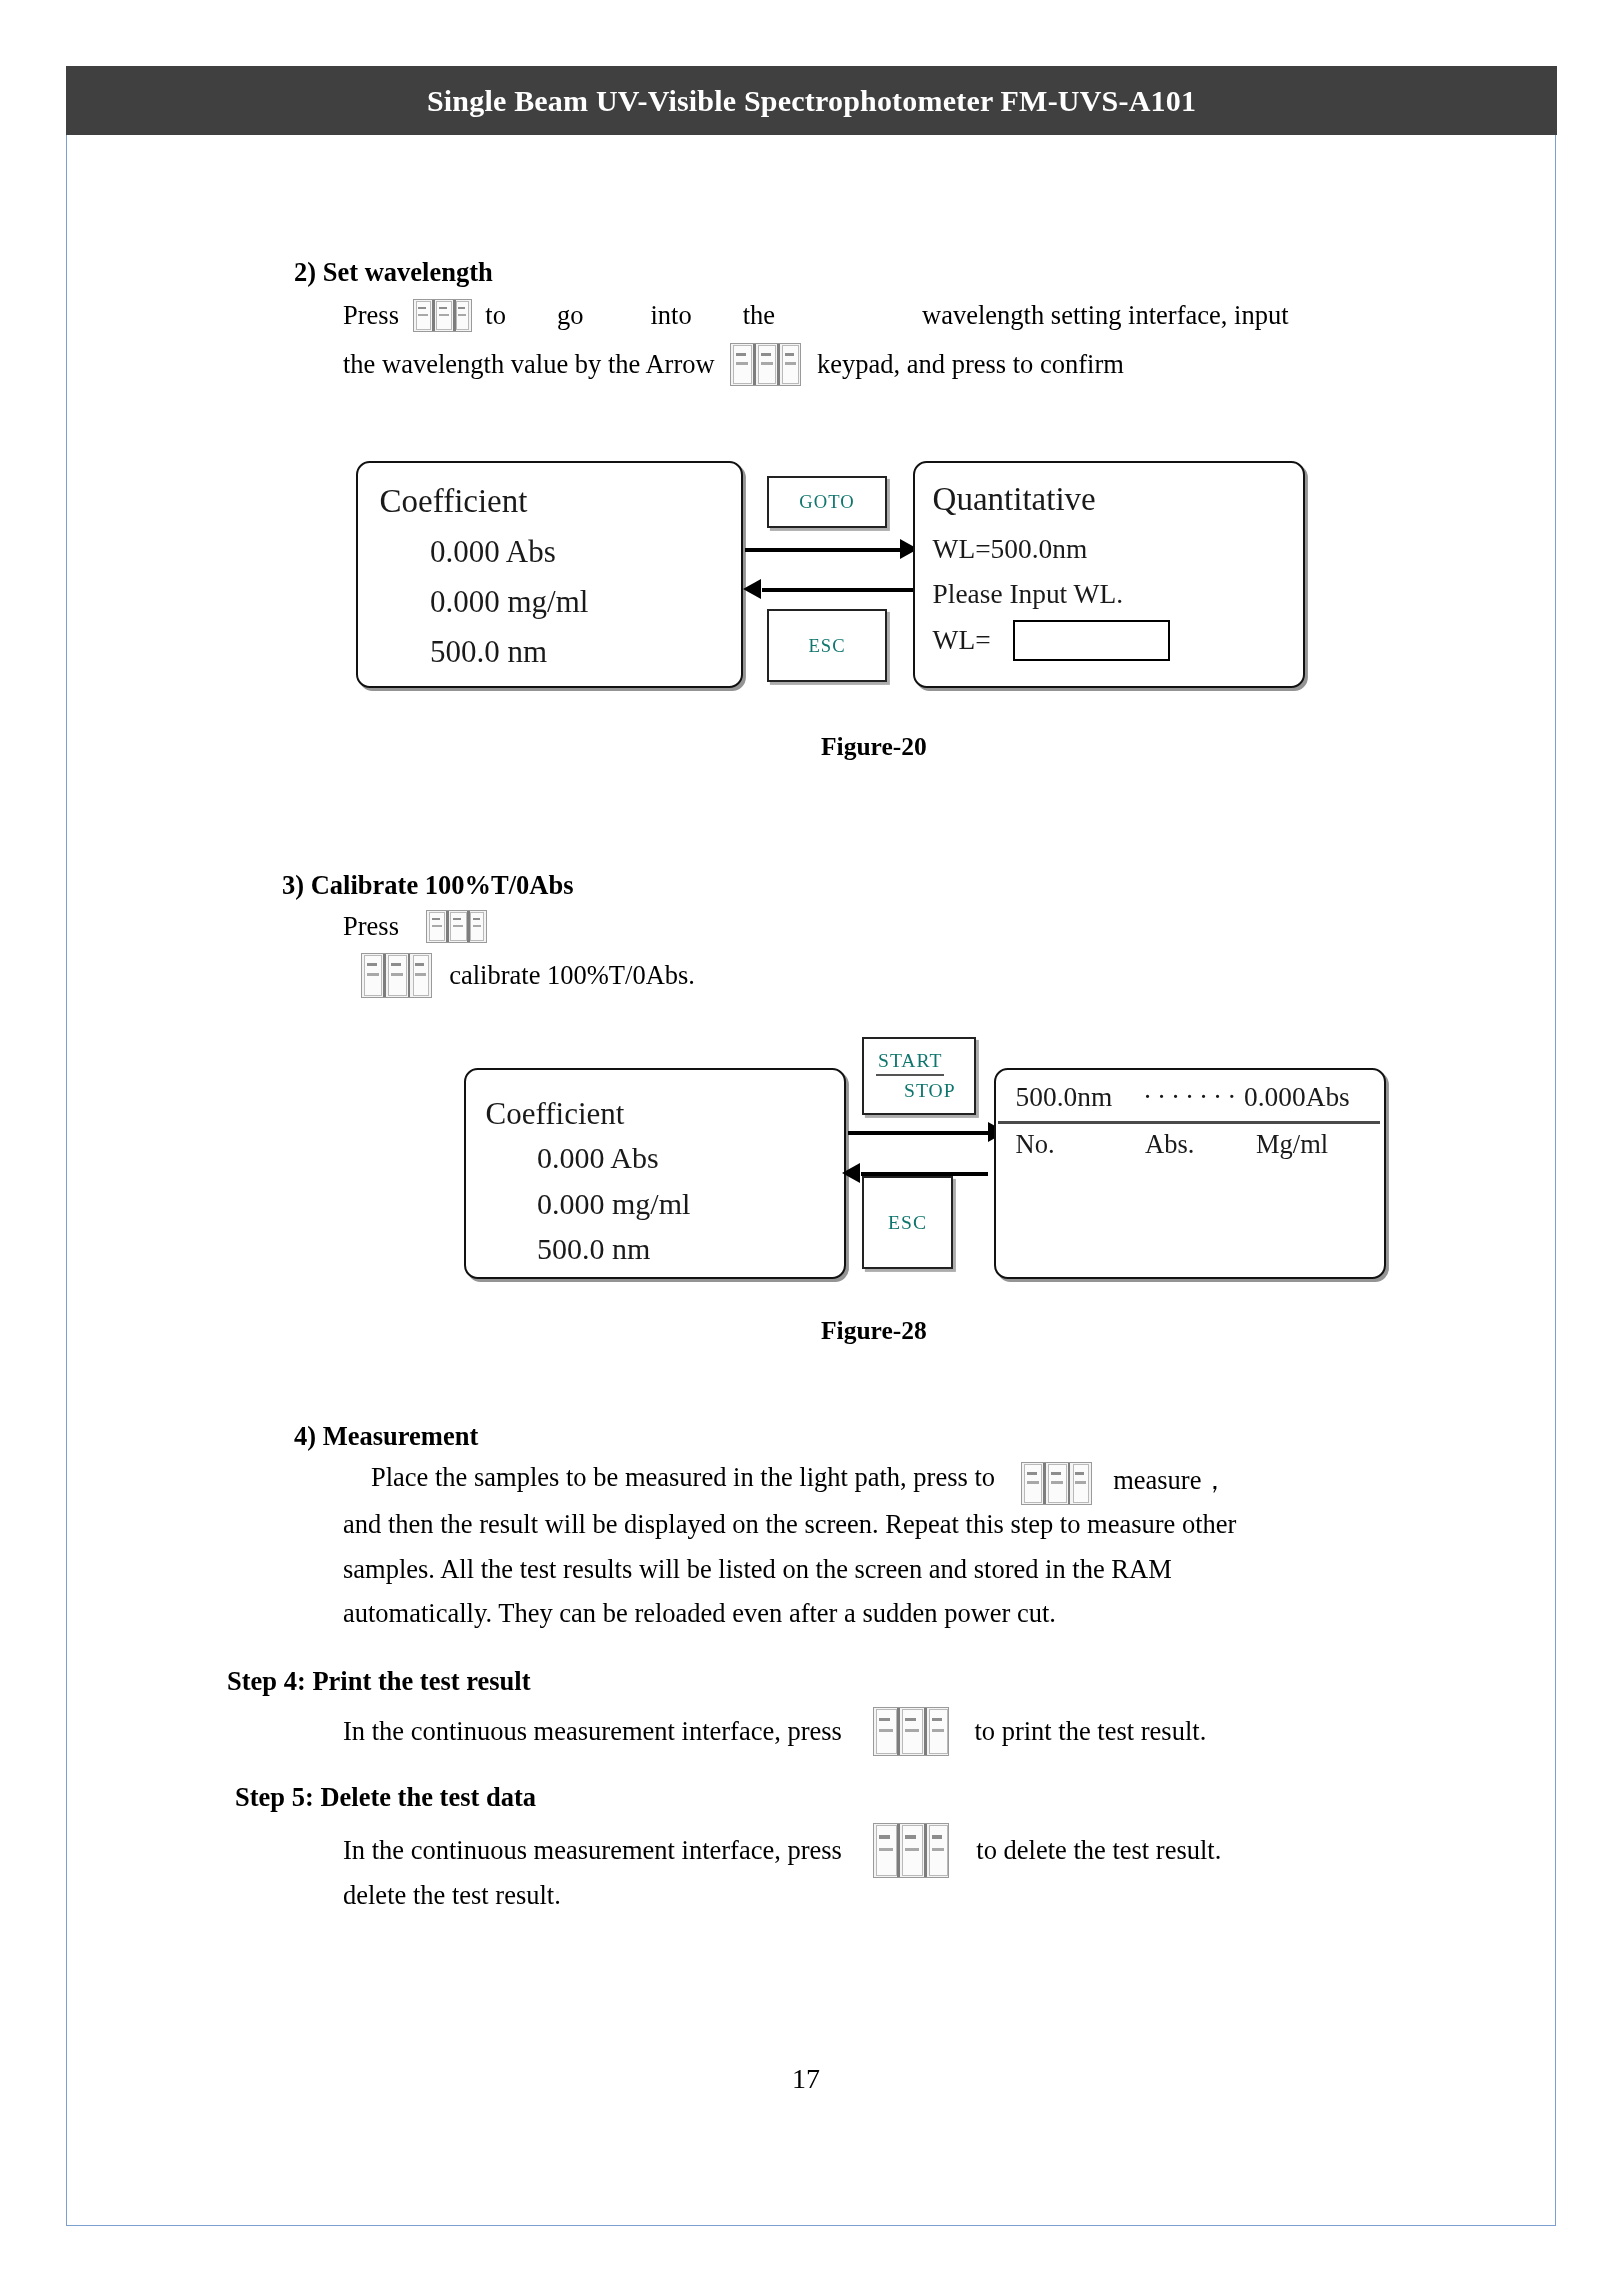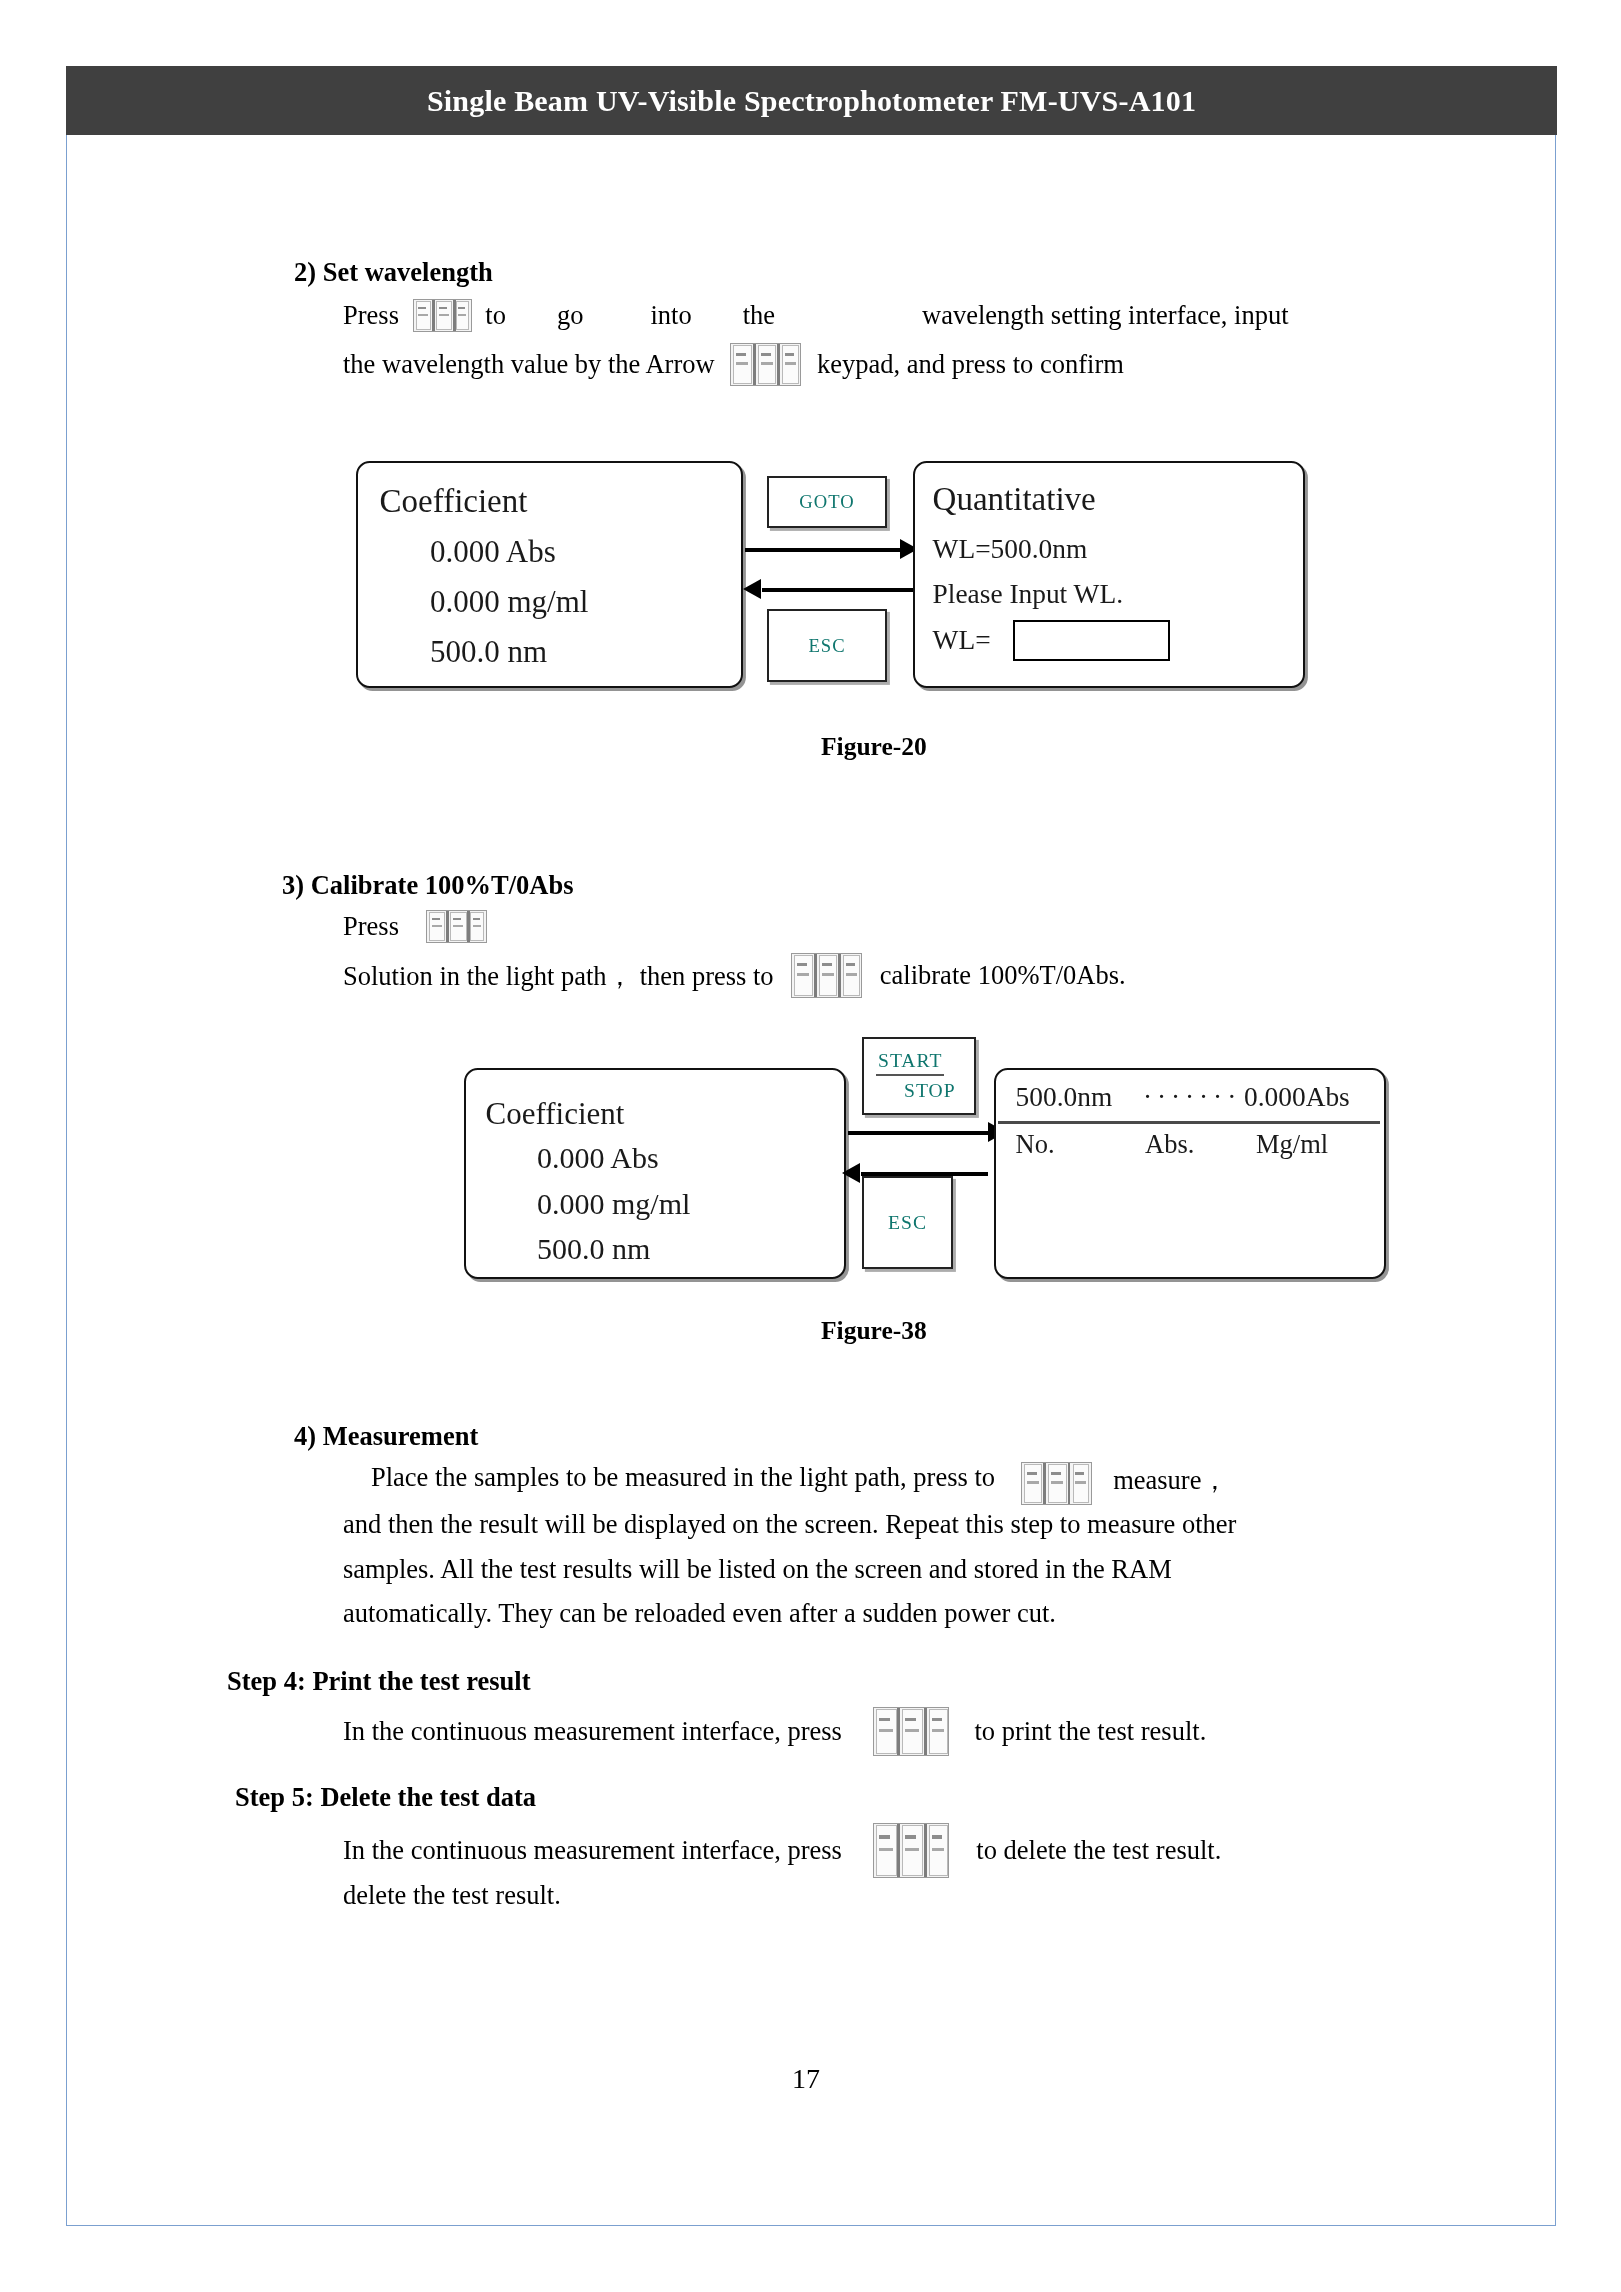--- a/index.html
+++ b/index.html
@@ -197,21 +197,20 @@
   <span class="keyicon" style="width:61px;height:33px;margin-right:25.5px;">
     <i style="left:2px;width:15.7px;"></i>
       <b style="left:18.6px;"></b>
     <i style="left:22.5px;width:16.7px;"></i>
       <b style="left:40px;"></b>
     <i style="left:43px;width:13.7px;"></i>
   </span>
 </div>
 
 <div class="blk just" style="left:343px;top:953px;width:1294px;align-items:center;">
-  <span class="body-line">Solution   in   the   light path，   then    press  to</span>
   <span class="keyicon" style="width:71px;height:45px;margin:0 17.6px;">
     <i style="left:2px;width:18.6px;"></i>
       <b style="left:21.6px;"></b>
     <i style="left:26.5px;width:18.6px;"></i>
       <b style="left:46px;"></b>
     <i style="left:51px;width:16.7px;"></i>
   </span>
   <span class="body-line">calibrate 100%T/0Abs.</span>
 </div>
 
@@ -239,21 +238,21 @@
 <div class="scr" style="left:994px;top:1068px;width:392px;height:211px;">
   <div class="ln" style="left:19.6px;top:11.8px;font-size:27.4px;">500.0nm</div>
   <div class="ln" style="left:147px;top:11.8px;font-size:27.4px;letter-spacing:4.9px;">·······</div>
   <div class="ln" style="left:248px;top:11.8px;font-size:27.4px;">0.000Abs</div>
   <div class="hrule" style="left:2px;top:51px;width:382px;"></div>
   <div class="ln" style="left:19.6px;top:59px;font-size:26.5px;">No.</div>
   <div class="ln" style="left:149px;top:59px;font-size:26.5px;">Abs.</div>
   <div class="ln" style="left:260px;top:59px;font-size:26.5px;">Mg/ml</div>
 </div>
 
-<div class="fig-cap" style="left:821px;top:1316px;">Figure-38</div>
+<div class="fig-cap" style="left:821px;top:1316px;">Figure-28</div>
 
 <div class="blk" style="left:294px;top:1421px;">
   <div class="h-item">4)  Measurement</div>
 </div>
 
 <div class="blk just" style="left:343px;top:1462px;width:1235px;align-items:flex-start;margin-left:28px;">
   <span class="body-line">Place the samples to be measured in the light path, press to</span>
   <span class="keyicon" style="width:71px;height:43px;margin:0 21.6px 0 25.5px;">
     <i style="left:2px;width:18.6px;"></i>
       <b style="left:21.6px;"></b>

